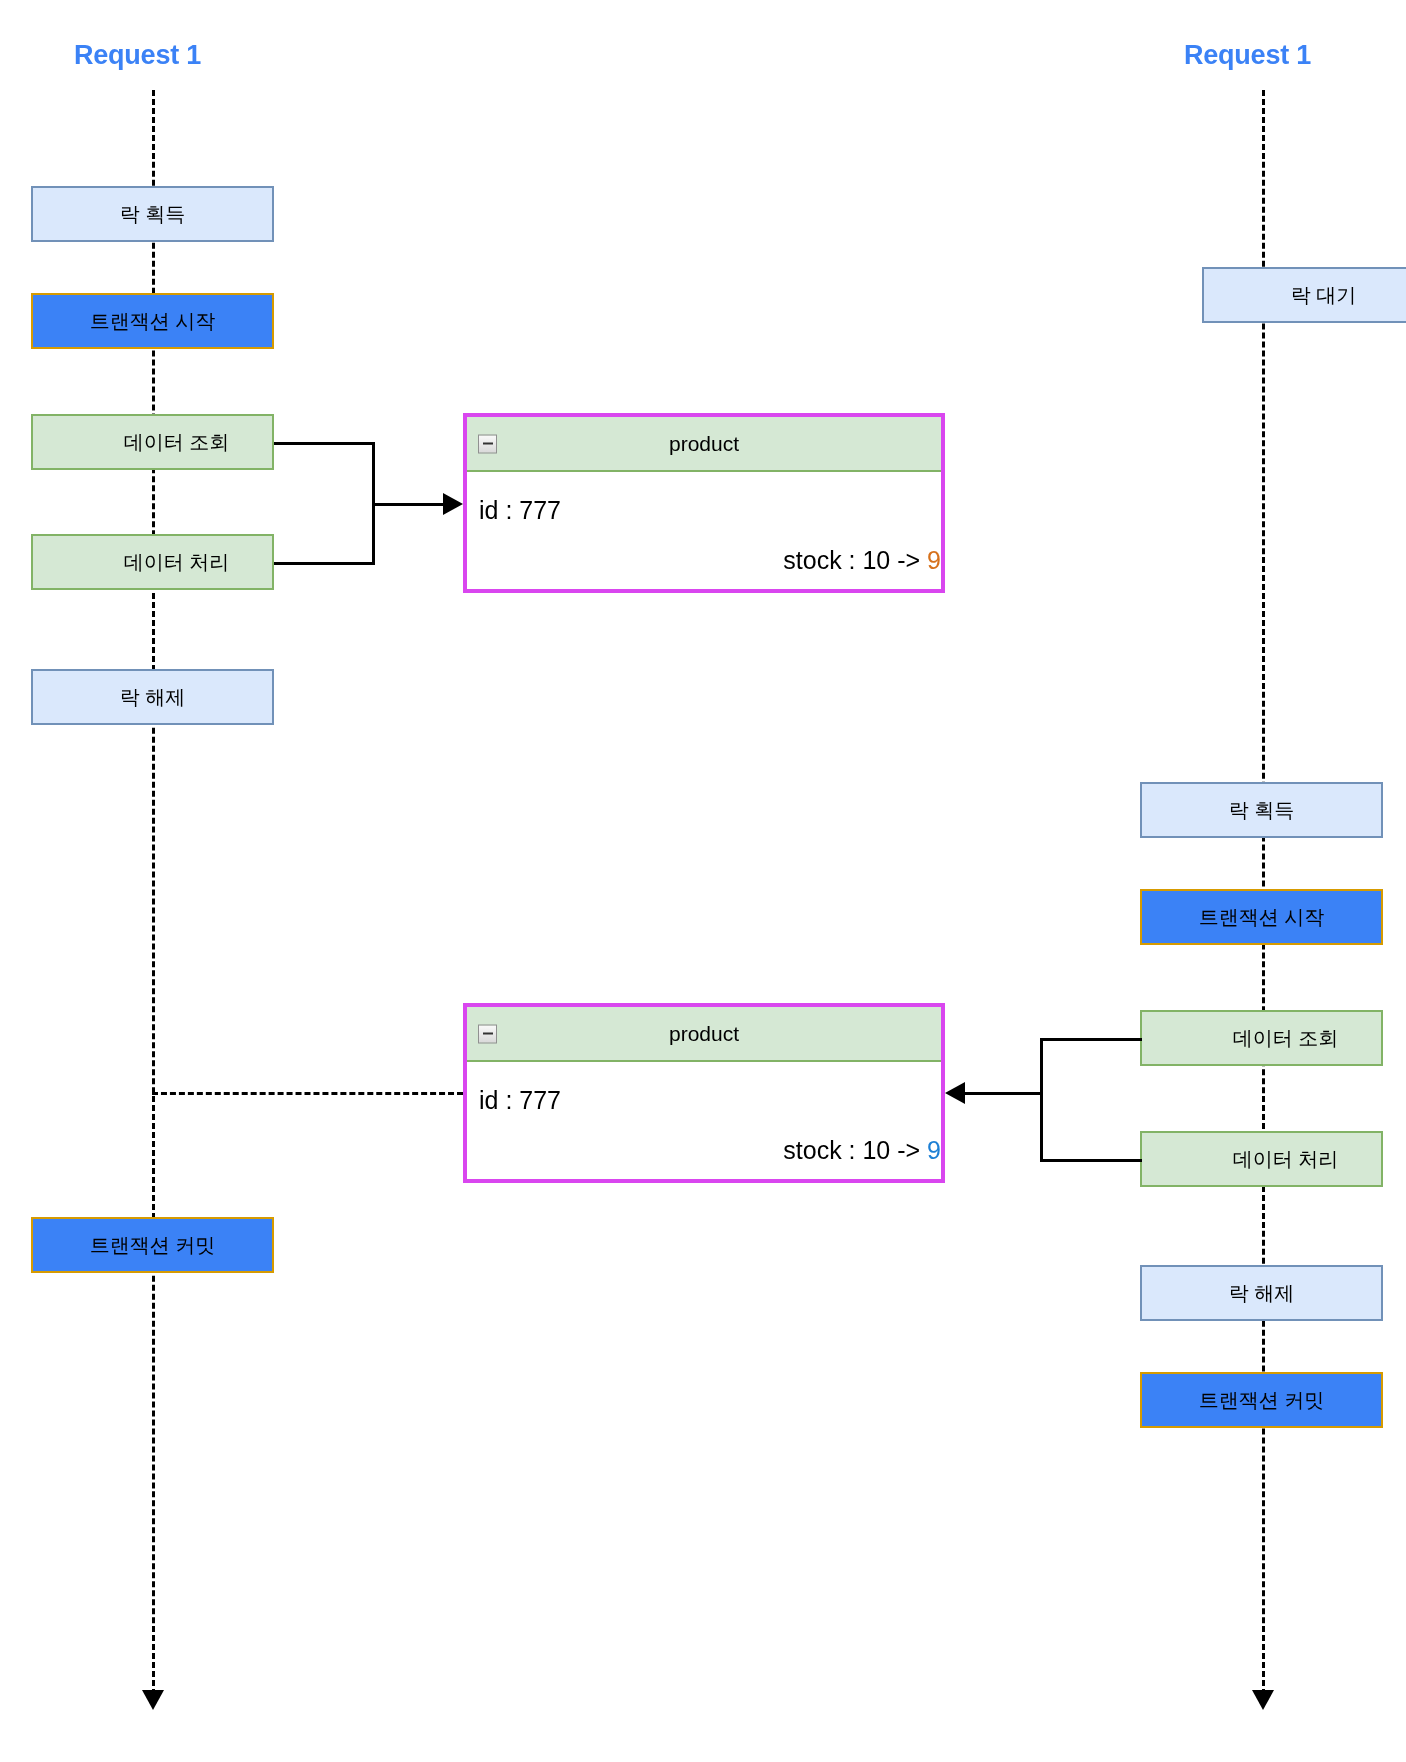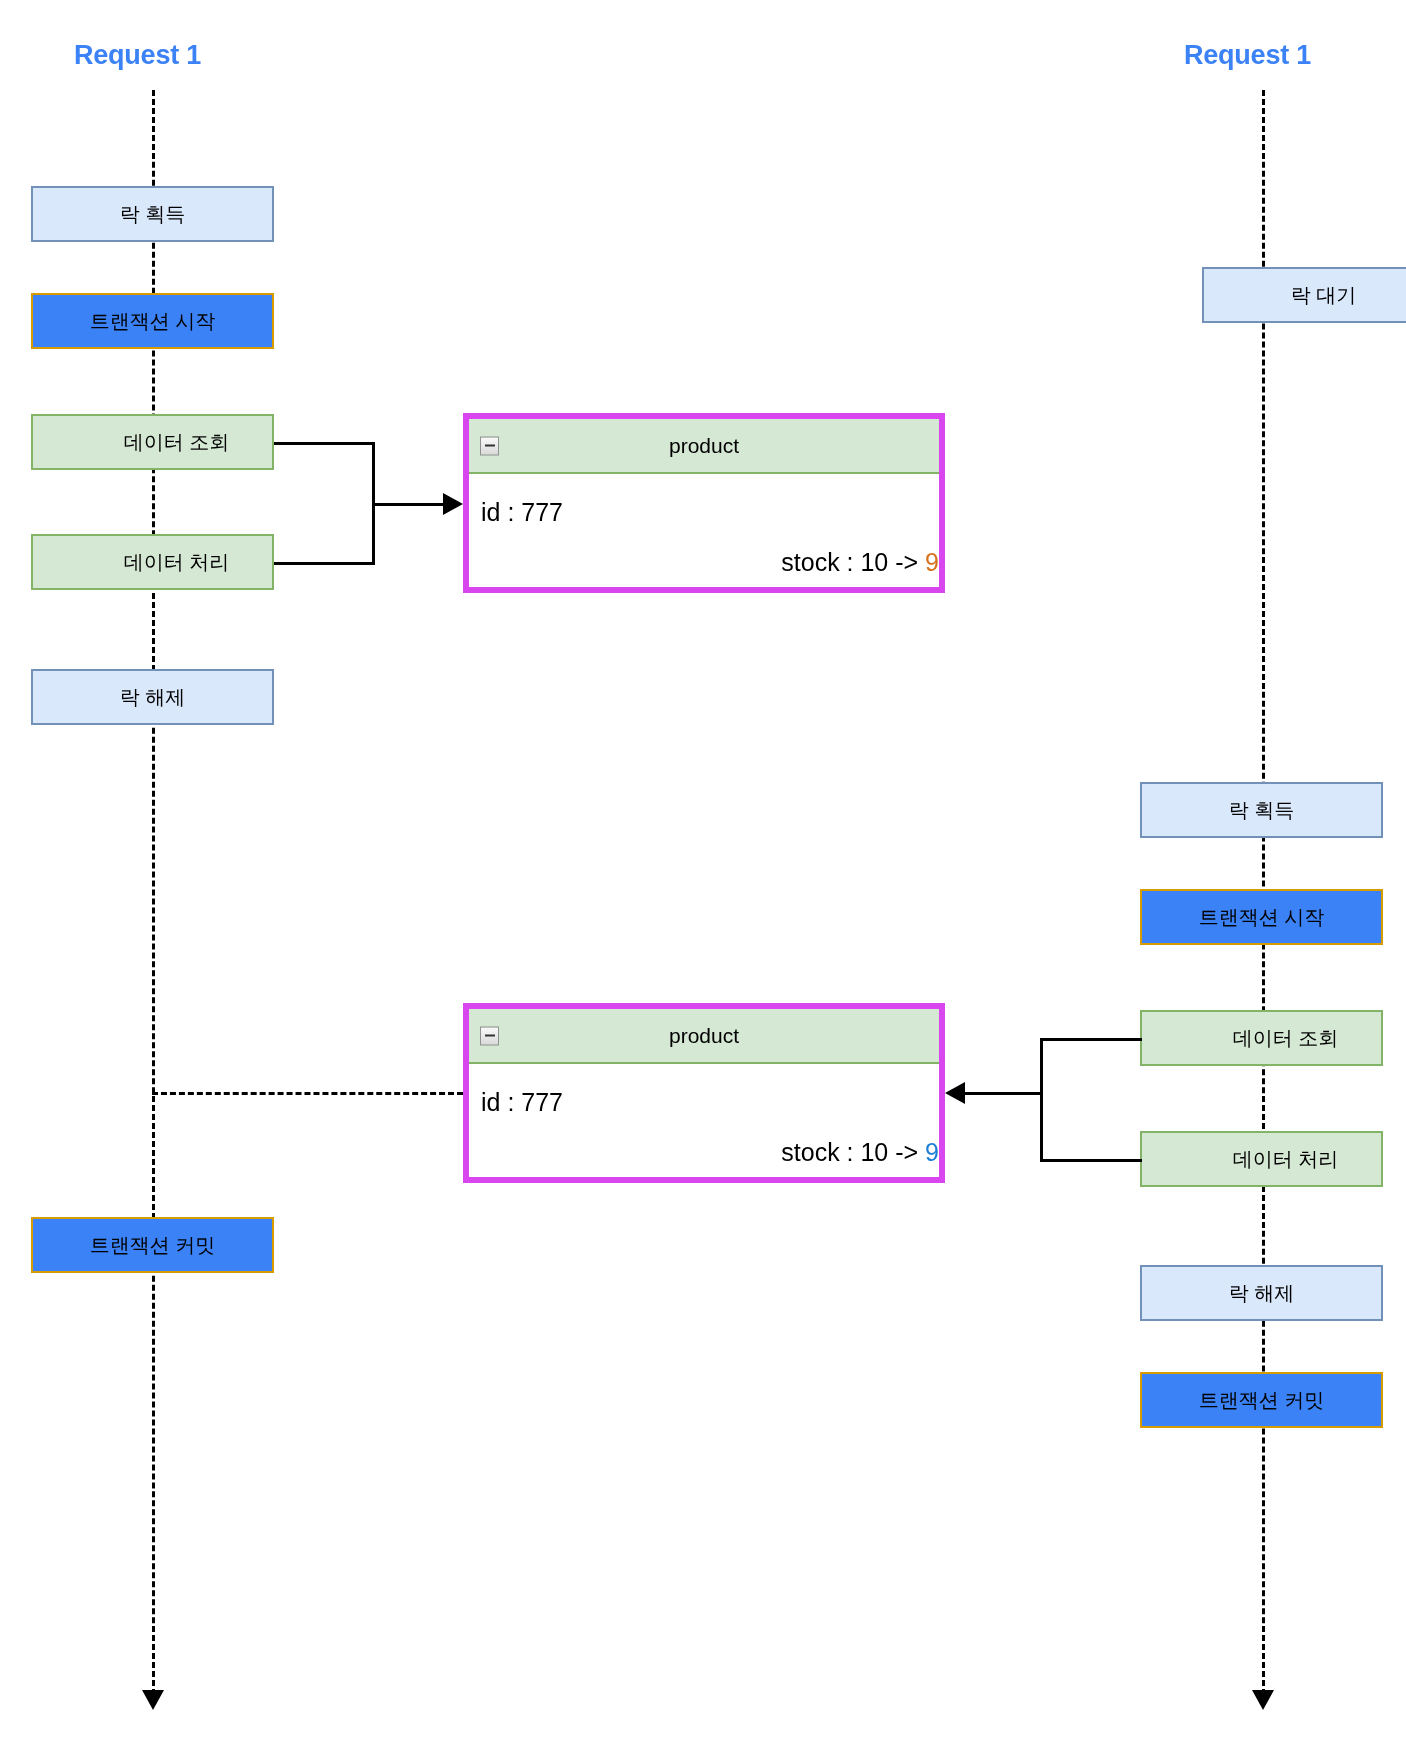--- a/index.html
+++ b/index.html
@@ -60,21 +60,21 @@
     border-style: solid;
   }
   .box.blue   { background: #dae8fc; border-color: #7191b8; margin-top: 14px; }
   .box.orange { background: #3b82f6; border-color: #d79b00; }
   .box.green  { background: #d5e8d4; border-color: #82b366; padding-left: 48px; }
 
   
   .obj {
     position: absolute;
     box-sizing: border-box;
-    border: 6px solid #d946ef;
+    border: 4px solid #d946ef;
     background: #ffffff;
   }
   .obj-header {
     position: relative;
     box-sizing: border-box;
     height: 55px;
     background: #d5e8d4;
     border-bottom: 2px solid #82b366;
     display: flex;
     align-items: center;

